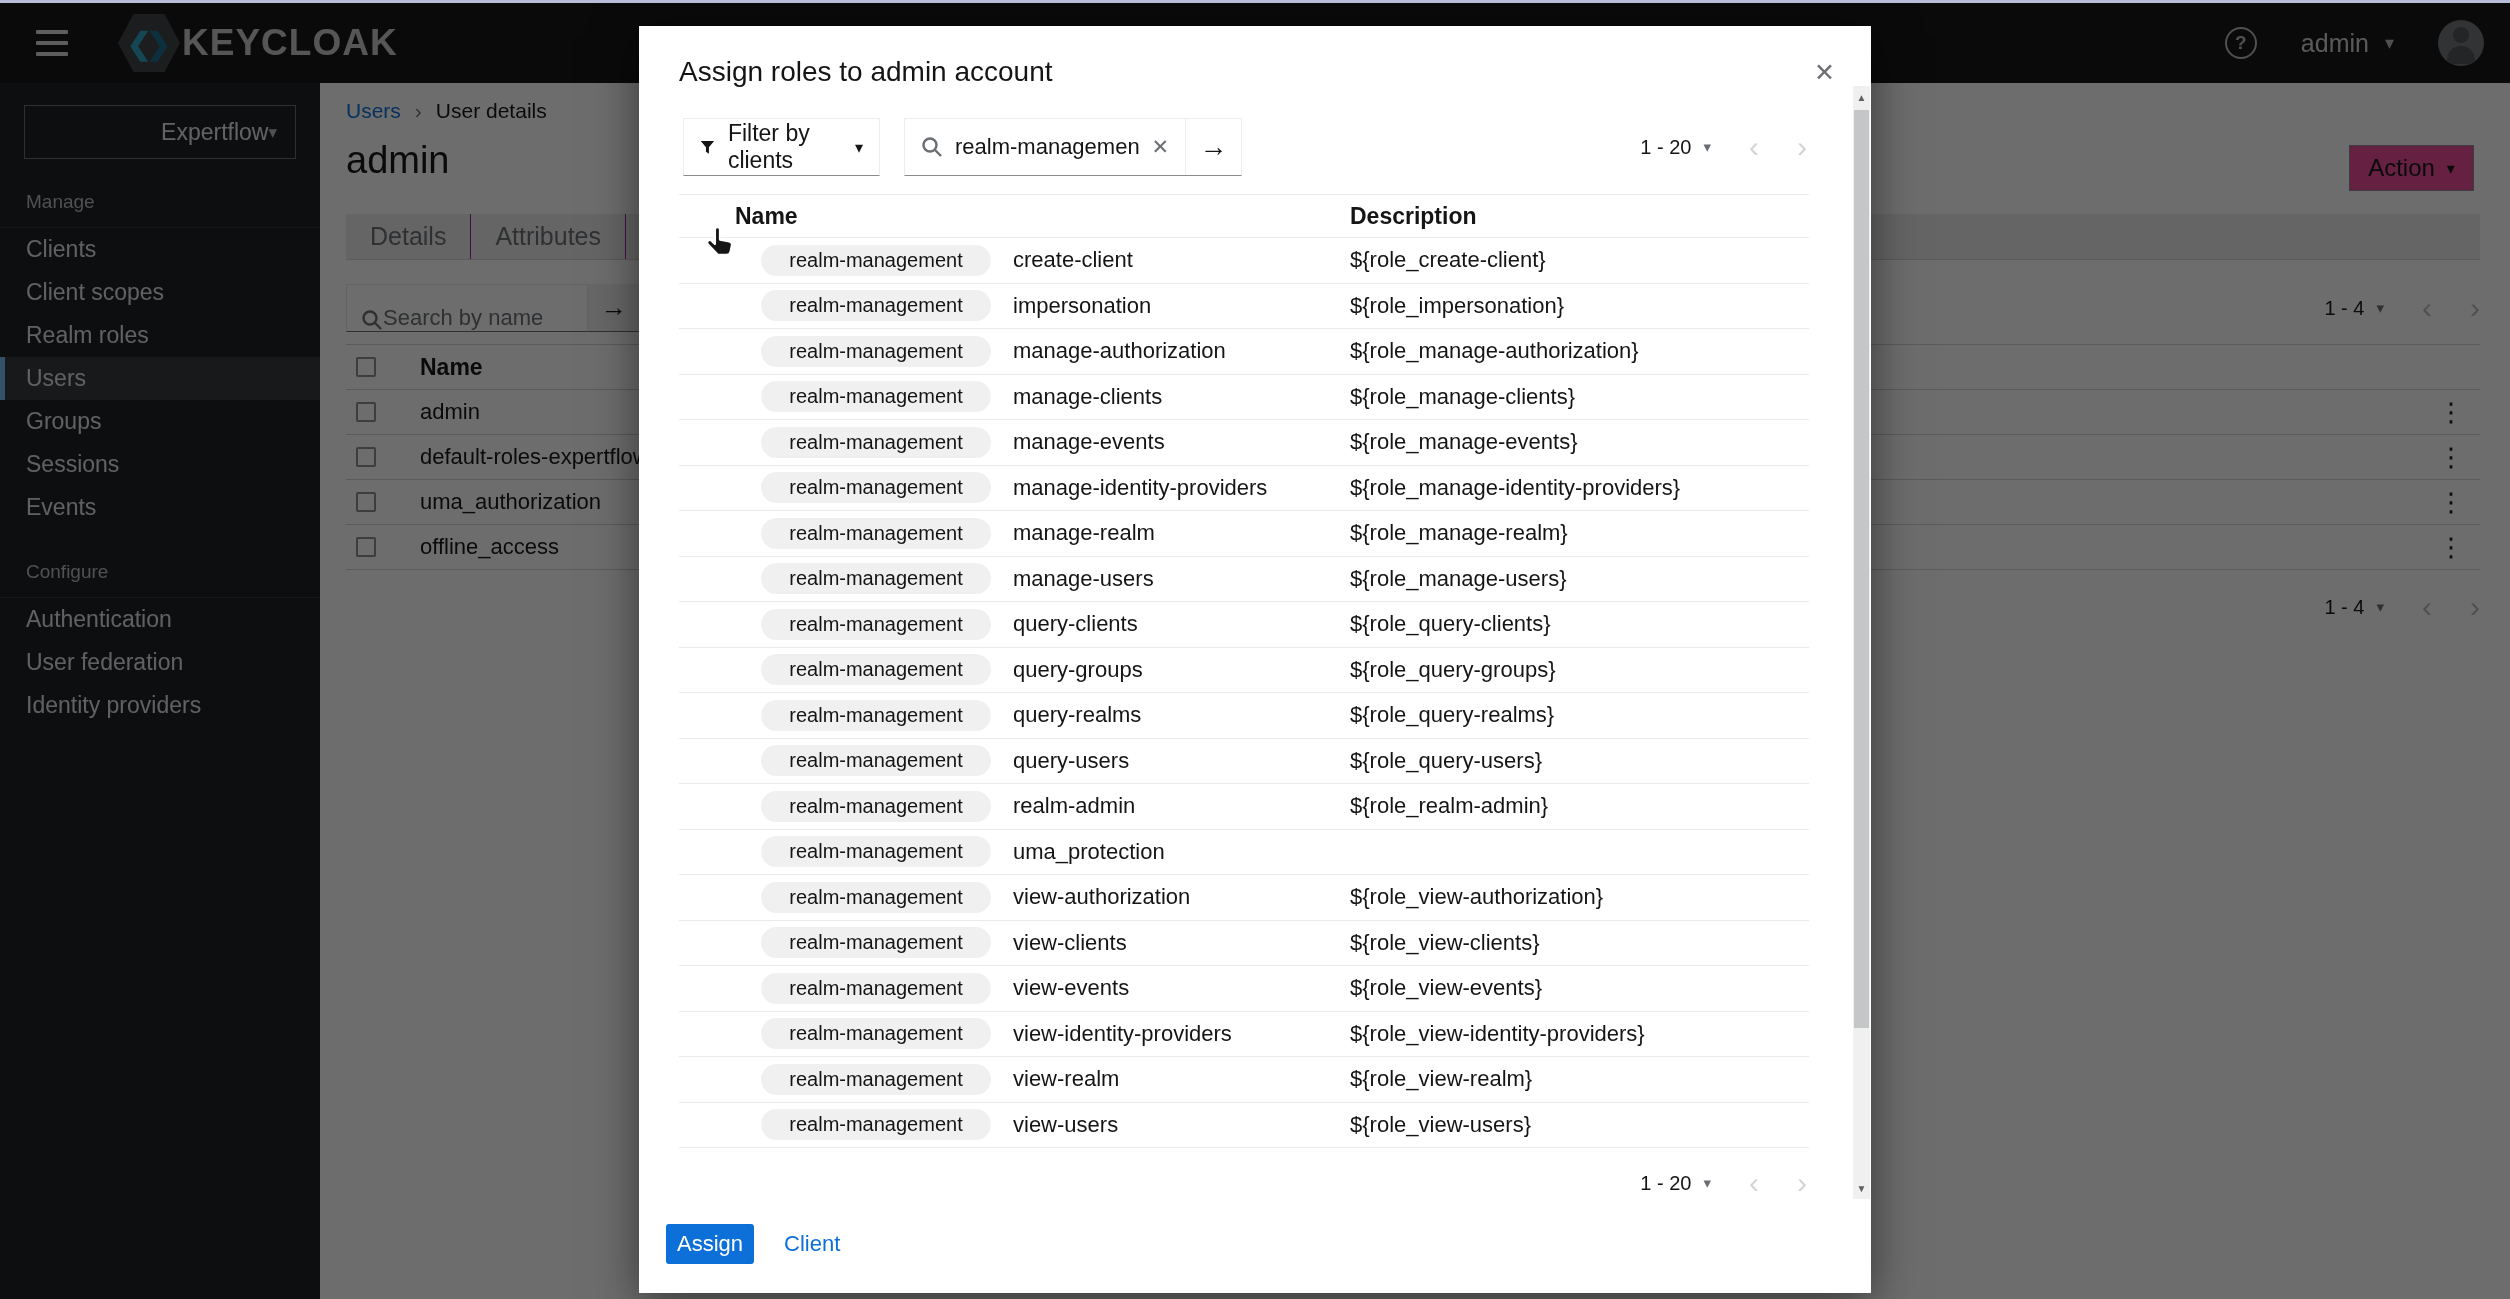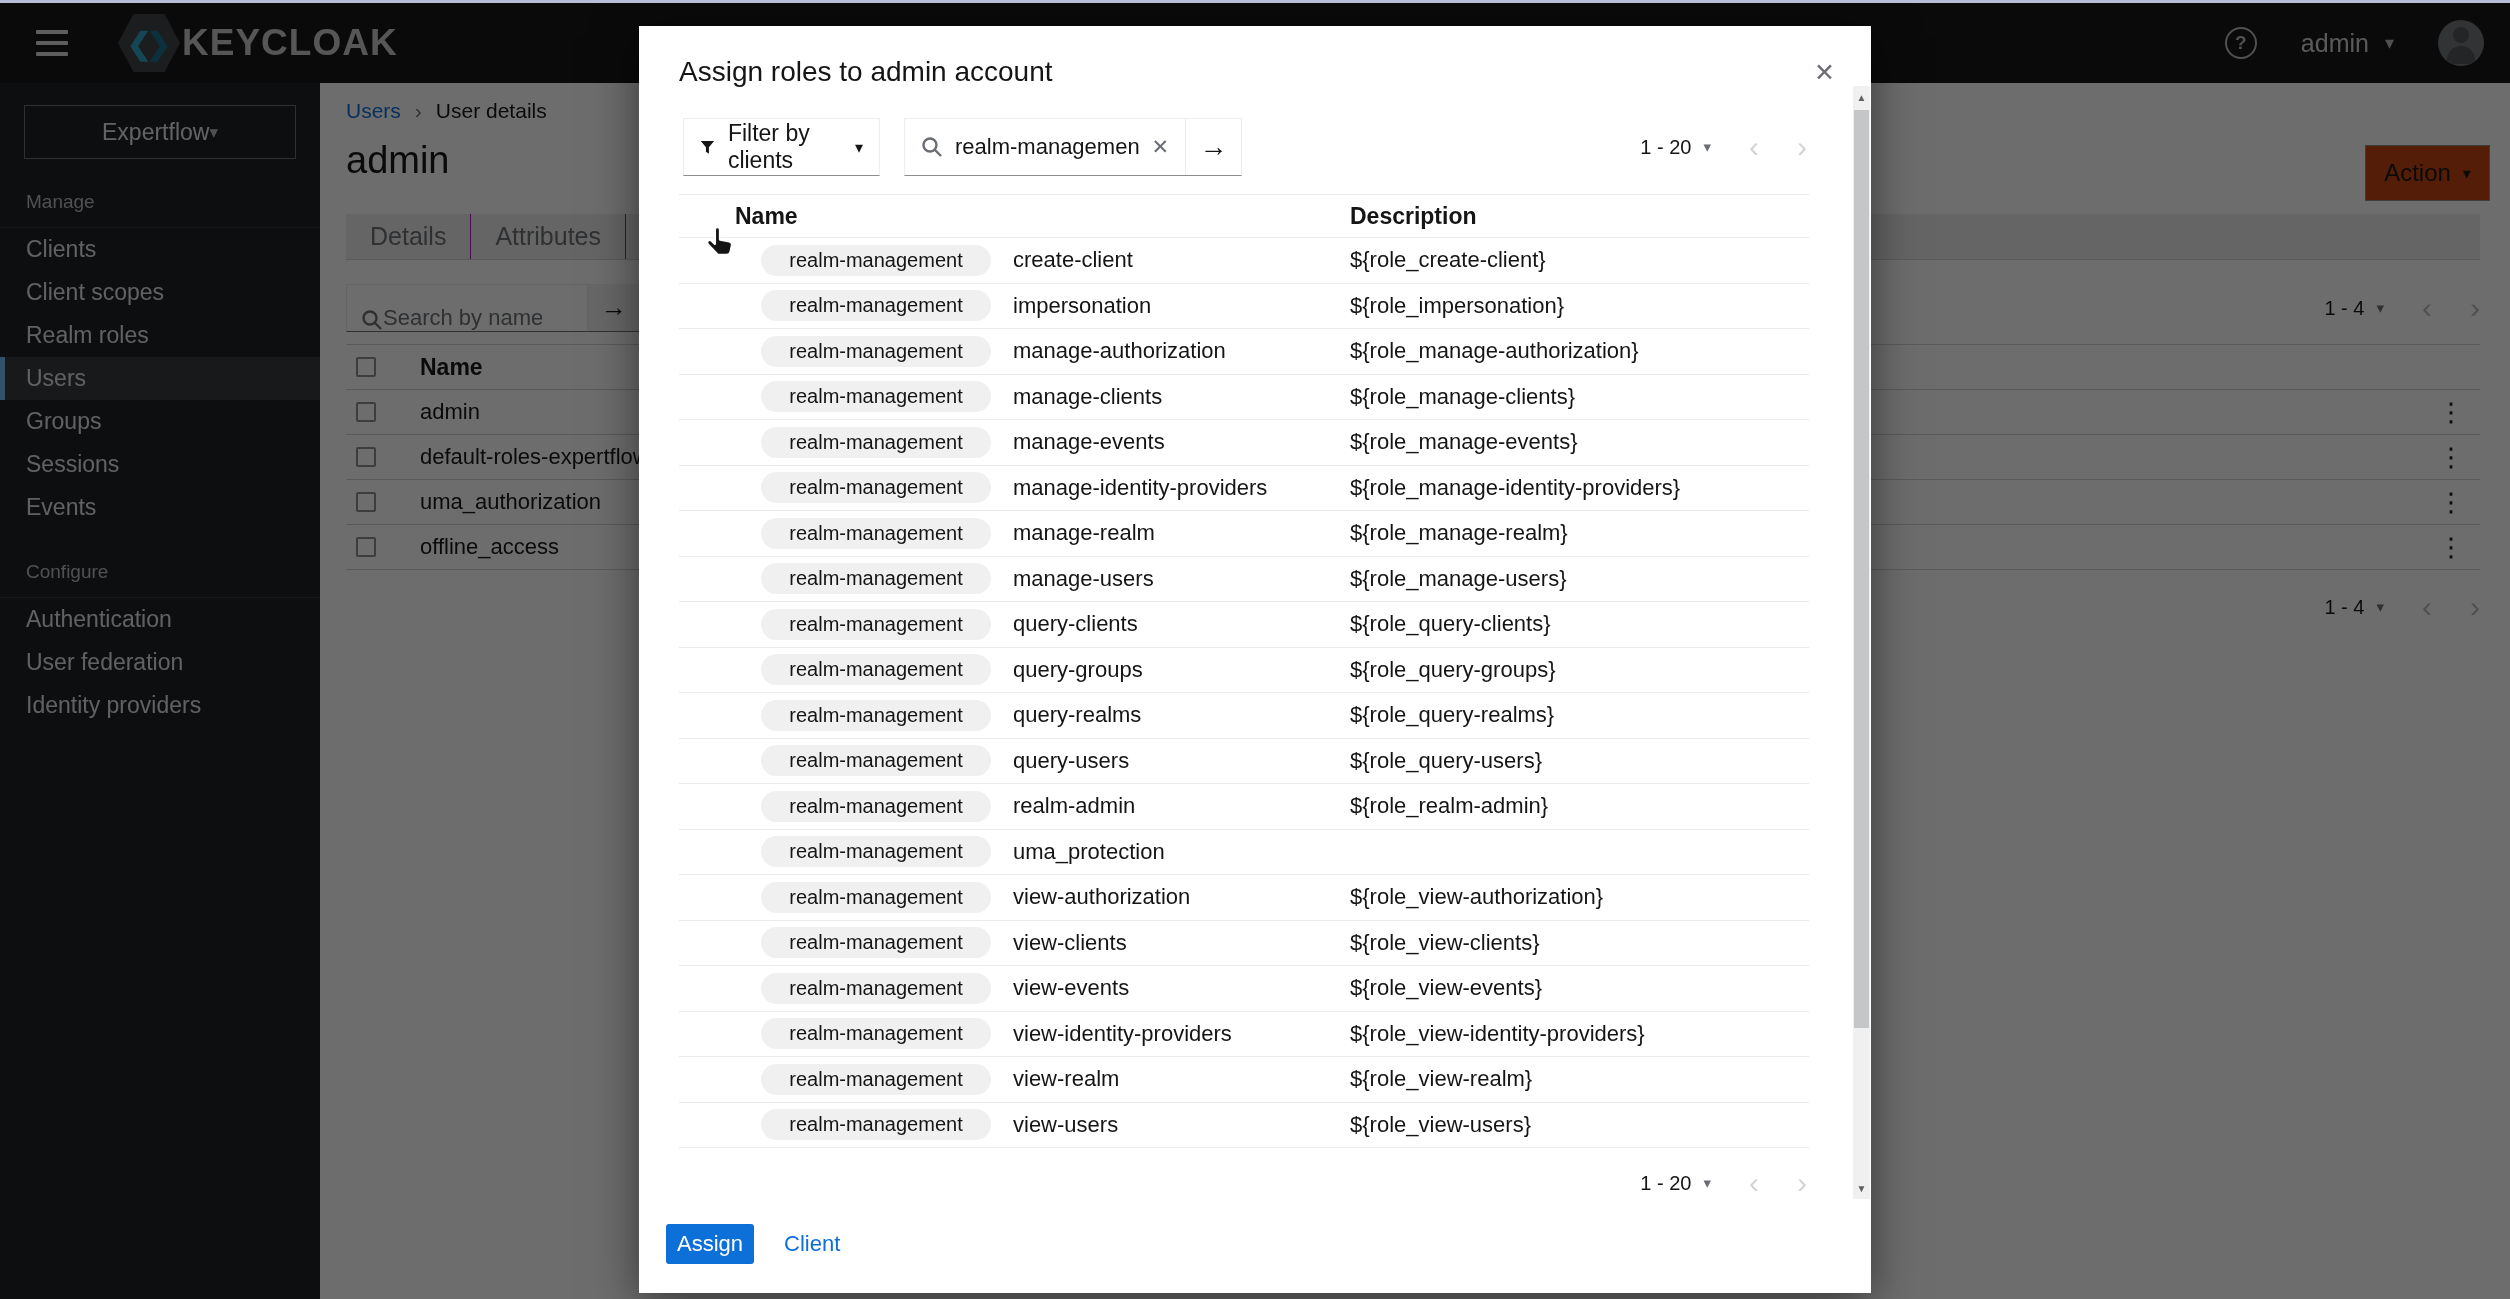--- a/index.html
+++ b/index.html
@@ -21,36 +21,36 @@
   .masthead-right { margin-left:auto; display:flex; align-items:center; gap:44px; margin-right:26px; }
   .help-circle { width:32px; height:32px; border:2px solid #b8bbbe; border-radius:50%; color:#b8bbbe; font-size:19px; font-weight:700; display:flex; align-items:center; justify-content:center; cursor:pointer; }
   .user-menu { display:flex; align-items:center; gap:16px; color:#d2d2d2; font-size:25px; cursor:pointer; }
   .user-menu .caret { color:#b8bbbe; font-size:18px; }
   .avatar { width:46px; height:46px; border-radius:50%; background:#71757a; position:relative; overflow:hidden; cursor:pointer; }
   .avatar::before { content:""; position:absolute; top:7px; left:15px; width:16px; height:16px; border-radius:50%; background:#4f5357; }
   .avatar::after { content:""; position:absolute; top:26px; left:9px; width:28px; height:18px; border-radius:14px 14px 0 0; background:#4f5357; }
 
   
   .sidebar { position:absolute; top:83px; left:0; width:320px; bottom:0; background:#1b1d21; z-index:1; }
-  .realm-select { margin:22px 24px 0 24px; height:54px; border:1px solid #6a6e73; display:flex; align-items:center; justify-content:center; padding:0 18px; font-size:23px; color:#e8e8e8; cursor:pointer; }
+  .realm-select { margin:22px 24px 0 24px; height:54px; border:1px solid #6a6e73; display:flex; align-items:center; justify-content:flex-end; padding:0 18px; font-size:23px; color:#e8e8e8; cursor:pointer; }
   .realm-select .caret { color:#b8bbbe; font-size:17px; }
   .nav-section-label { margin-top:32px; padding:0 0 14px 26px; font-size:19px; color:#b9bcbe; border-bottom:1px solid #32353a; }
   .nav-item { height:43px; display:flex; align-items:center; padding-left:26px; font-size:23px; color:#e0e2e4; cursor:pointer; }
   .nav-item.active { background:#35383c; border-left:5px solid #73bcf7; padding-left:21px; }
 
   
   .content { position:absolute; left:320px; top:83px; right:0; bottom:0; background:#fff; z-index:1; }
   .breadcrumb { position:absolute; left:26px; top:16px; font-size:21px; display:flex; gap:14px; align-items:center; }
   .breadcrumb .bc-link { color:#0c6fd8; cursor:pointer; }
   .breadcrumb .bc-sep { color:#6a6e73; }
   .breadcrumb .bc-cur { color:#151515; }
   .page-title { position:absolute; left:26px; top:56px; font-size:38px; font-weight:400; color:#151515; }
   .tabs { position:absolute; left:26px; right:30px; top:131px; height:46px; background:#ededed; border-bottom:1px solid #d2d2d2; display:flex; }
   .tab { padding:0 24px; display:flex; align-items:center; font-size:25px; color:#6a6e73; border-right:1px solid #a21caf; cursor:pointer; }
-  .action-btn { position:absolute; right:20px; top:62px; width:125px; height:56px; border:1px solid #8a8d90; display:flex; align-items:center; justify-content:center; gap:12px; font-size:24px; color:#151515; background:#c2410c; cursor:pointer; }
+  .action-btn { position:absolute; right:36px; top:62px; width:125px; height:46px; border:1px solid #8a8d90; display:flex; align-items:center; justify-content:center; gap:12px; font-size:24px; color:#151515; background:#ec4899; cursor:pointer; }
   .action-btn .caret { font-size:16px; }
   .bg-search { position:absolute; left:26px; top:201px; width:242px; height:48px; border:1px solid #e8e8e8; border-bottom:1px solid #6a6e73; display:flex; align-items:flex-end; gap:0; padding:0 14px; }
   .bg-search .ph { color:#6a6e73; font-size:22px; }
   .bg-search-btn { position:absolute; left:268px; top:201px; width:52px; height:48px; background:#f0f0f0; border-bottom:1px solid #6a6e73; display:flex; align-items:center; justify-content:center; font-size:26px; color:#151515; cursor:pointer; }
   .pagination { display:flex; align-items:center; gap:38px; font-size:20px; color:#151515; }
   .pag-group { display:flex; align-items:center; gap:12px; cursor:pointer; }
   .pag-group .caret { color:#6a6e73; font-size:15px; }
   .pag-chev { font-size:30px; color:#b8bbbe; cursor:pointer; line-height:1; }
   .bg-pag-top { position:absolute; right:30px; top:201px; height:48px; }
   .bg-pag-bottom { position:absolute; right:30px; top:500px; height:48px; }

